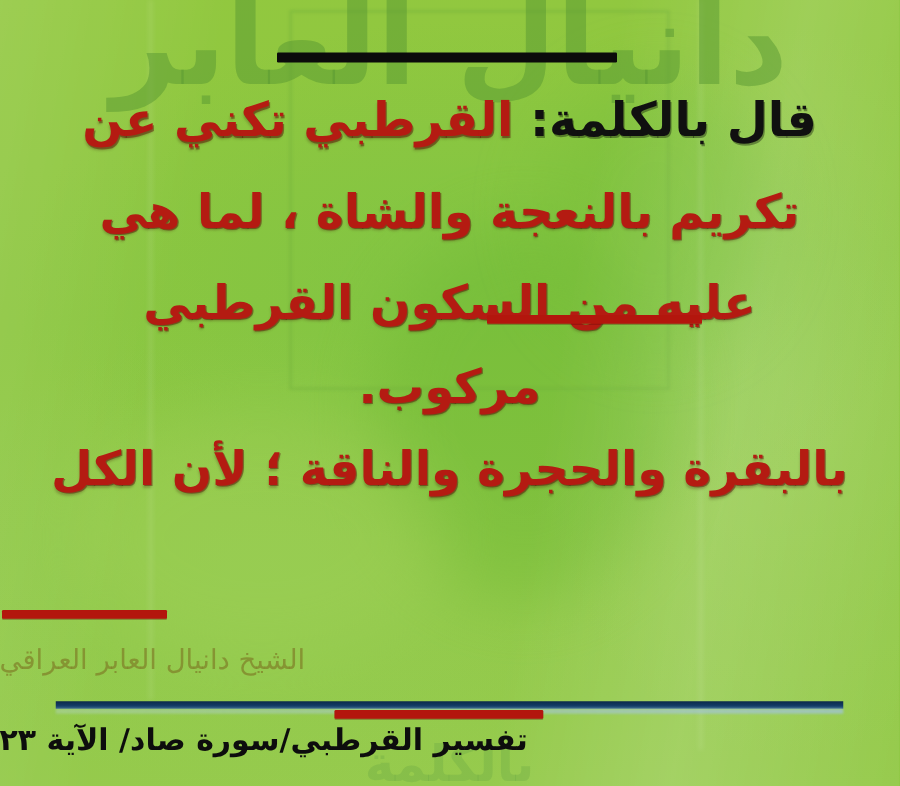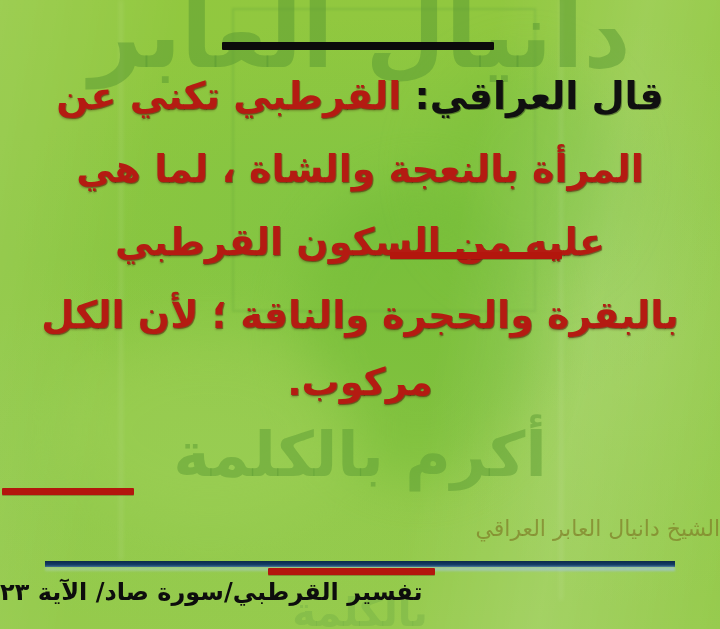--- a/index.html
+++ b/index.html
@@ -162,26 +162,25 @@
   }
   .uline-1 { top: 192px; right: 150px; width: 172px; }
   .uline-2 { top: 428px; right: 578px; width: 132px; }
   .uline-3 { top: 508px; right: 277px; width: 167px; }
 
   .attribution {
     position: absolute;
     top: 516px;
     left: 0;
     right: 0;
-    text-align: right;
+    text-align: left;
     font-size: 22px;
     color: rgba(128,128,40,0.72);
     letter-spacing: 0.5px;
     font-weight: 400;
-    padding-left: 40px;
   }
 
   .footer-rule {
     position: absolute;
     top: 561px;
     left: 45px;
     width: 630px;
     height: 6px;
     background: linear-gradient(to bottom, #0c2a4a 0%, #123a63 55%, #2f5f86 100%);
   }
@@ -214,48 +213,47 @@
   <div class="bg-base"></div>
   <div class="bg-blob blob-a"></div>
   <div class="bg-blob blob-b"></div>
   <div class="bg-blob blob-c"></div>
   <div class="bg-frame"></div>
   <div class="bg-streak" style="left:120px; top:0; height:560px;"></div>
   <div class="bg-streak" style="left:560px; top:0; height:600px;"></div>
   <div class="bg-sheen"></div>
 
   <div class="watermark wm-top">دانيال العابر</div>
-  <div class="watermark wm-mid">أكرم بالكلمة</div>
   <div class="watermark wm-bottom">بالكلمة</div>
 
   <div class="content">
 
     <div class="title-rule"></div>
 
     <div class="body-block">
 
       <div class="line">
-        <span class="black">قال العراقي:</span><span> القرطبي تكني عن</span>
-      </div>
-
-      <div class="line">
-        <span>المرأة بالنعجة والشاة ، لما هي</span>
+        <span class="black">قال بالكلمة:</span><span> القرطبي تكني عن</span>
+      </div>
+
+      <div class="line">
+        <span>تكريم بالنعجة والشاة ، لما هي</span>
       </div>
 
       <div class="line">
         <span>عليه من السكون القرطبي</span>
       </div>
 
-
-      <div class="line">
-        <span>بالبقرة والحجرة والناقة ؛ لأن الكل</span>
-      </div>
 
       <div class="line line-last">
         <span>مركوب.</span>
+      </div>
+
+      <div class="line">
+        <span>بالبقرة والحجرة والناقة ؛ لأن الكل</span>
       </div>
 
       <div class="uline uline-1"></div>
       <div class="uline uline-2"></div>
       <div class="uline uline-3"></div>
     </div>
 
     <div class="attribution">الشيخ دانيال العابر العراقي</div>
 
     <div class="footer-rule"></div>

